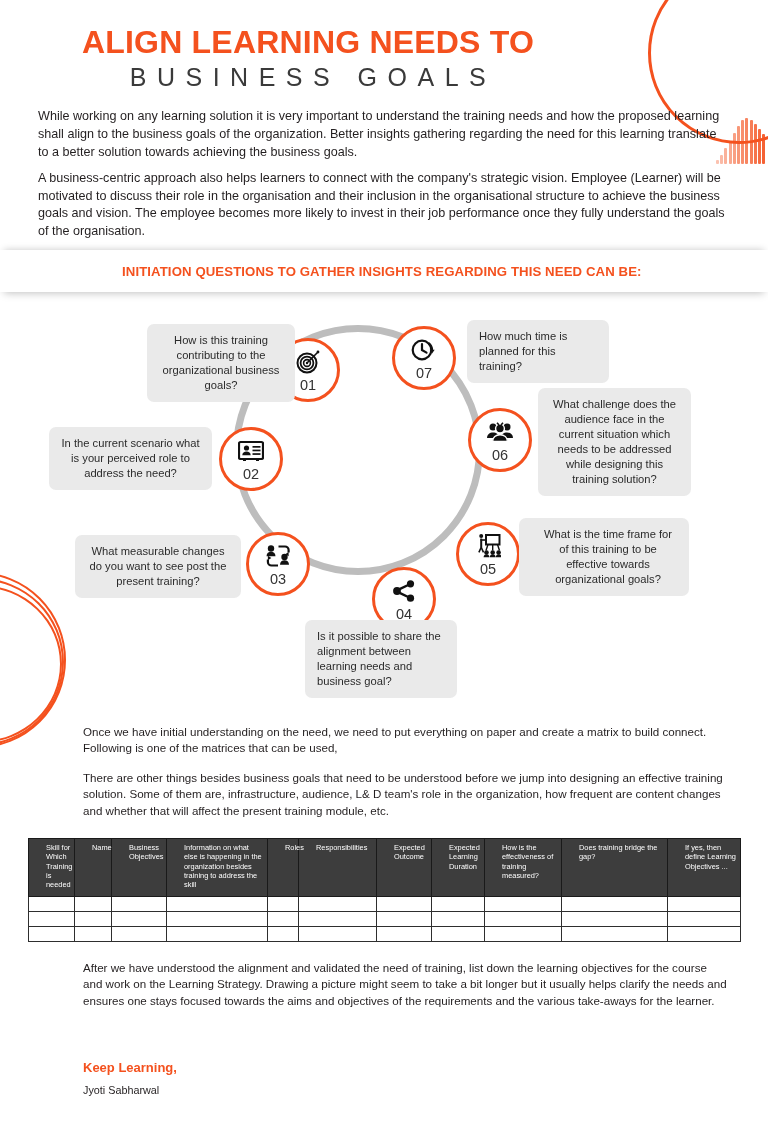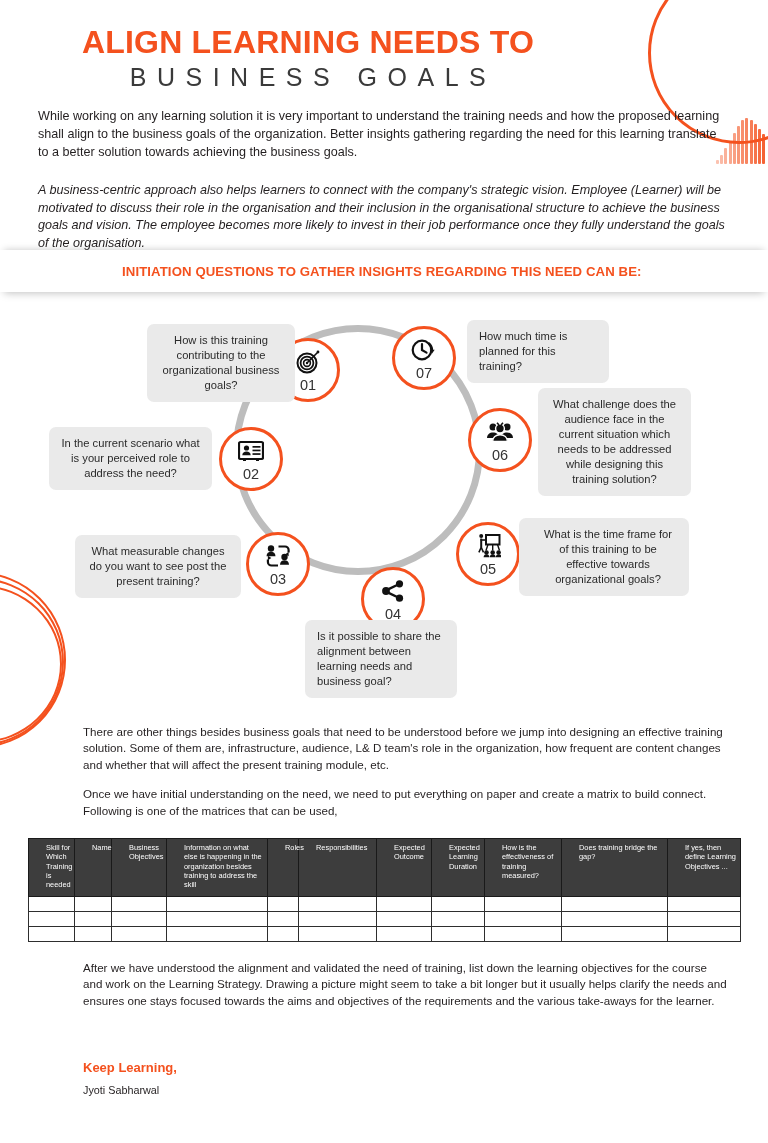--- a/index.html
+++ b/index.html
@@ -37,21 +37,21 @@
   }
   .title-sub {
     color: #3A3A3A; font-size: 25px; font-weight: 500; letter-spacing: 10.5px;
     line-height: 1.1; margin-top: 4px; padding-left: 10px;
   }
 
   .intro { position: absolute; left: 38px; top: 108px; width: 690px; }
   .intro p {
     font-size: 12.6px; line-height: 1.42; color: #231F20; text-align: left;
   }
-  .intro p + p { margin-top: 20px; font-style: italic; }
+  .intro p + p { margin-top: 8px; }
 
   
   .banner {
     position: absolute; left: 0; top: 250px; width: 768px; height: 42px;
     background: #FFFFFF;
     box-shadow: 0 -4px 7px -4px rgba(0,0,0,0.22), 0 5px 8px -4px rgba(0,0,0,0.25);
     display: flex; align-items: center;
   }
   .banner-text {
     margin-left: 122px; color: #F4511E; font-size: 13.2px; font-weight: bold; letter-spacing: 0.1px;
@@ -190,21 +190,21 @@
             <path d="M13 21.5H6.5A3.6 3.6 0 0 1 2.9 17.9v-2.4" fill="none" stroke="#111" stroke-width="2.2"></path>
             <path d="M6.3 13.9L2.9 16.2l0-4.4z" fill="#111"></path>
           </svg>
       </span>
       <span class="num">03</span>
     </div>
     <div class="callout" style="left:75px; top:235px; width:166px; text-align:center;">
       <span>What measurable changes <b>do</b> you want <b>to</b> see post the <b>present</b> training?</span>
     </div>
 
-    <div class="node" style="left:361px; top:267px;">
+    <div class="node" style="left:372px; top:267px;">
       <span class="glyph">
         <svg width="24" height="22" viewBox="0 0 24 22">
             <circle cx="18.5" cy="3.8" r="3.6" fill="#111"></circle>
             <circle cx="18.5" cy="18.2" r="3.6" fill="#111"></circle>
             <circle cx="5" cy="11" r="3.9" fill="#111"></circle>
             <line x1="7.6" y1="9.2" x2="16.2" y2="5" stroke="#111" stroke-width="2.4"></line>
             <line x1="7.6" y1="12.8" x2="16.2" y2="17" stroke="#111" stroke-width="2.4"></line>
           </svg>
       </span>
       <span class="num">04</span>
@@ -264,22 +264,22 @@
           </svg>
       </span>
       <span class="num">07</span>
     </div>
     <div class="callout" style="left:467px; top:20px; width:142px;">
       <span>How much <b>time</b> <b>is</b> planned <b>for</b> this training?</span>
     </div>
   </div>
 
   <div class="body-text">
+    <p>Once we have initial understanding on the need, we need to put everything on paper and create a matrix to build connect. Following is one of the matrices that can be used,</p>
     <p>There are other things besides business goals that need to be understood before we jump into designing an effective training solution. Some of them are, infrastructure, audience, L&amp; D team's role in the organization, how frequent are content changes and whether that will affect the present training module, etc.</p>
-    <p>Once we have initial understanding on the need, we need to put everything on paper and create a matrix to build connect. Following is one of the matrices that can be used,</p>
   </div>
 
   <div class="matrix">
     <table>
       <colgroup>
         <col style="width:46px">
           <col style="width:37px">
           <col style="width:55px">
           <col style="width:101px">
         <col style="width:31px">

